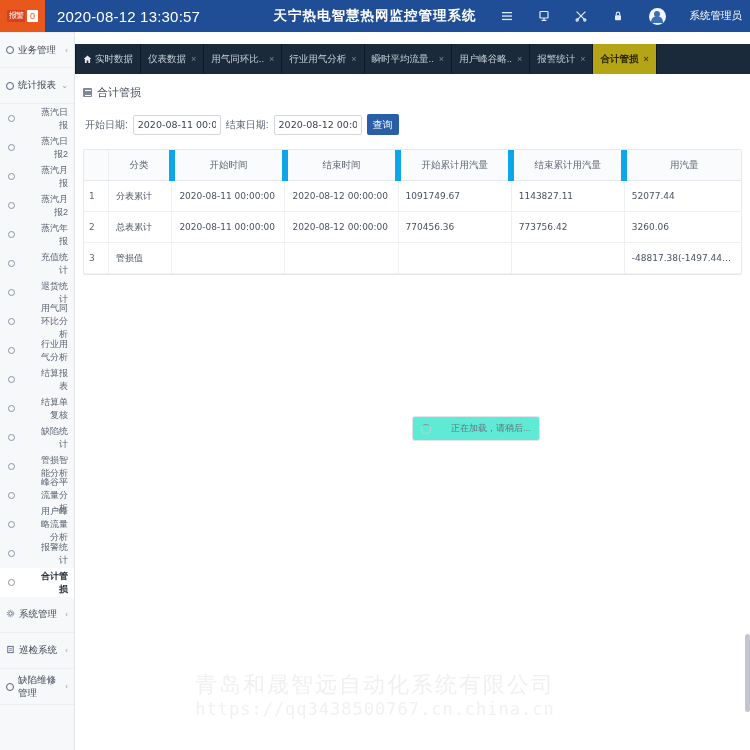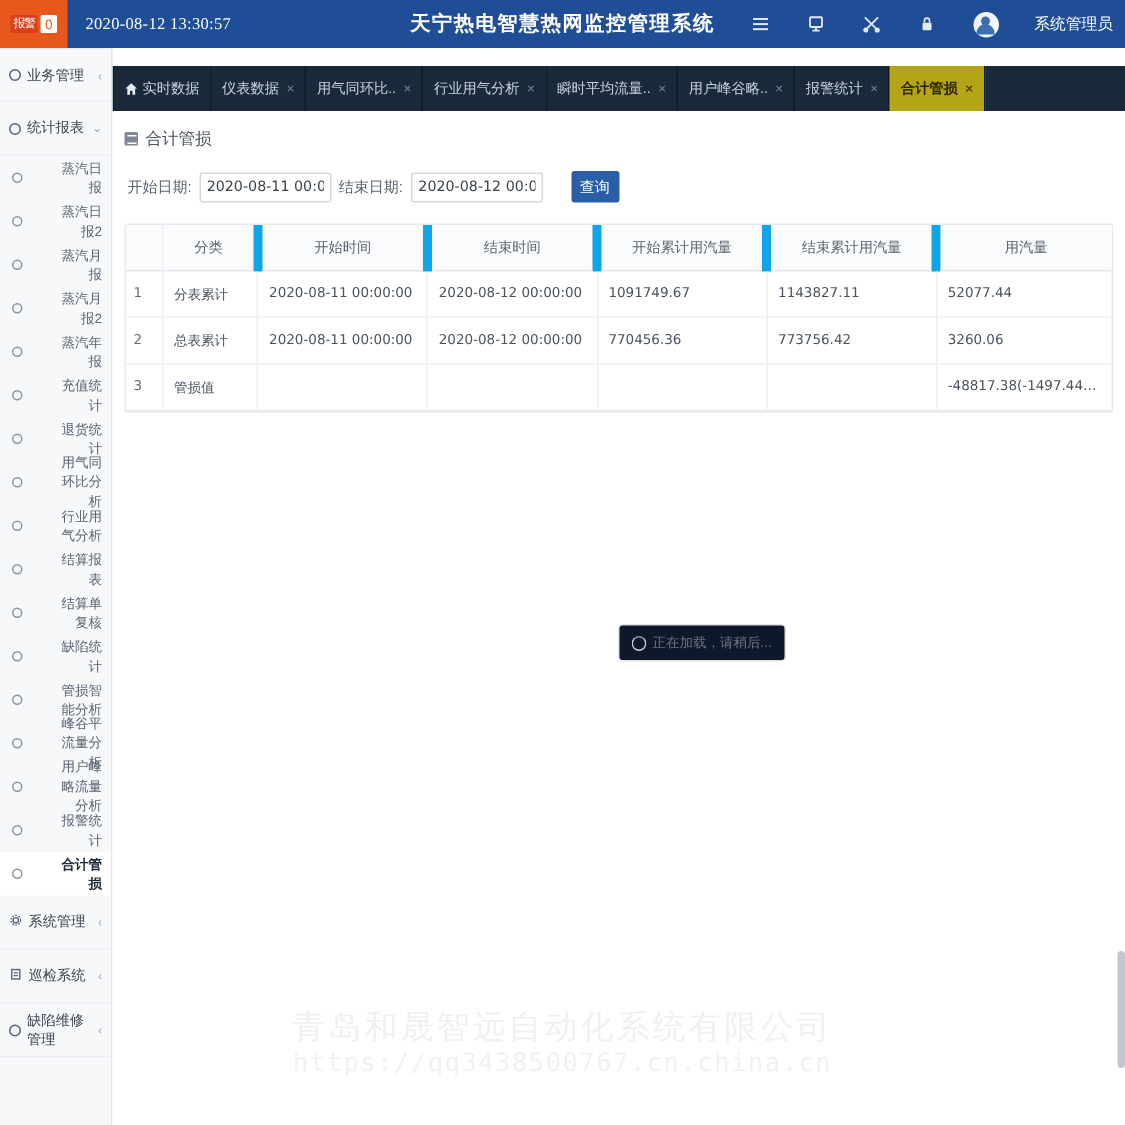--- a/index.html
+++ b/index.html
@@ -21,22 +21,22 @@
   .brand-badge .bmark{
     font-size:8px;color:#fff;line-height:8px;letter-spacing:-1px;
     background:#d7401a;padding:2px 2px;border-radius:1px;
     font-family:"DejaVu Sans",sans-serif;
   }
   .brand-badge .bcount{
     font-size:9px;color:#e8581c;background:#fff;border-radius:1px;
     padding:1px 3px;line-height:10px;
   }
   .topbar-time{
-    color:#fff;font-size:11px;margin-left:12px;letter-spacing:0.2px;
-    font-family:Liberation Serif, serif;white-space:nowrap;
+    color:#fff;font-size:15px;margin-left:12px;letter-spacing:0.2px;
+    font-family:Liberation Sans, sans-serif;white-space:nowrap;
   }
   .topbar-title{
     position:absolute;left:0;right:0;top:0;height:32px;line-height:32px;
     text-align:center;color:#fff;font-size:13.5px;font-weight:bold;
     letter-spacing:1px;pointer-events:none;
   }
   .topbar-right{
     margin-left:auto;display:flex;align-items:center;gap:24px;
     padding-right:8px;z-index:3;
   }
@@ -119,21 +119,21 @@
     padding:14px 0 0 10px;
   }
   .flabel{font-size:10px;color:#5a6472;white-space:nowrap;}
   .finput{
     width:88px;height:20px;line-height:18px;box-sizing:border-box;
     border:1px solid #d4d8de;background:#fff;border-radius:2px;
     font-size:9.5px;color:#3c4450;padding:0 4px;
     font-family:"DejaVu Sans",sans-serif;outline:none;
   }
   .btn-query{
-    margin-left:14px;height:21px;min-width:28px;padding:0 6px;
+    margin-left:0;height:21px;min-width:28px;padding:0 6px;
     background:#2a5fa8;color:#fff;border:none;border-radius:2px;
     font-size:10px;cursor:pointer;
     font-family:"Liberation Sans",sans-serif;
   }
   .tablewrap{
     margin:14px 8px 0 8px;border:1px solid #e6e8ec;border-radius:2px;
     background:#fff;
   }
   table{width:100%;border-collapse:collapse;table-layout:fixed;}
   thead th{
@@ -146,22 +146,22 @@
     height:30px;border-bottom:1px solid #eef0f3;border-right:1px solid #eef0f3;
     font-size:9px;color:#4a5260;padding:0 7px;
     overflow:hidden;white-space:nowrap;text-overflow:ellipsis;
     font-family:"DejaVu Sans",sans-serif;
   }
   tbody td:last-child{border-right:none;}
   td.idx{width:16px;padding:0 0 0 5px;color:#606a78;}
   td.cat{font-family:"Liberation Sans",sans-serif;}
   .loading{
     position:absolute;left:337px;top:342px;
-    background:#0f172a;border:1px solid #e2e4e8;border-radius:3px;
-    padding:5px 8px;display:flex;align-items:center;gap:4px;
+    background:#5eead4;border:1px solid #e2e4e8;border-radius:3px;
+    padding:5px 8px;display:flex;align-items:center;gap:20px;
     font-size:9px;color:#6a7380;
   }
   .spinner{
     width:10px;height:10px;border:1.4px solid #c9cdd4;border-top-color:#8b94a1;
     border-radius:50%;box-sizing:border-box;
   }
   .watermark{
     position:absolute;left:0;right:0;top:672px;text-align:center;
     pointer-events:none;user-select:none;
   }

